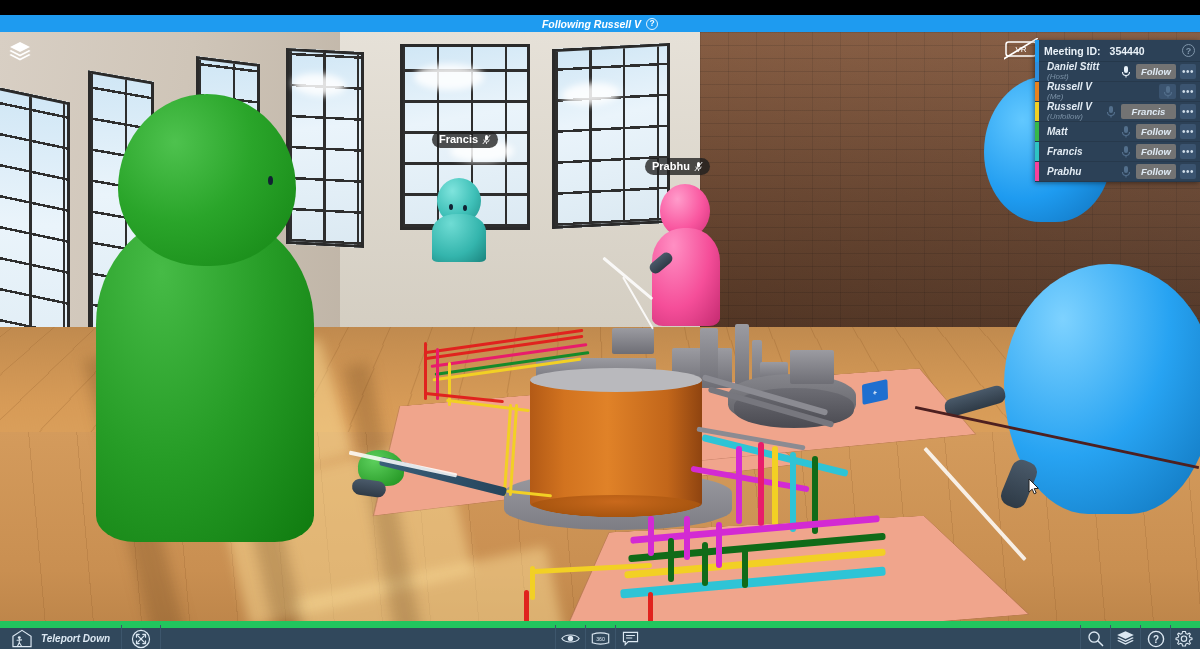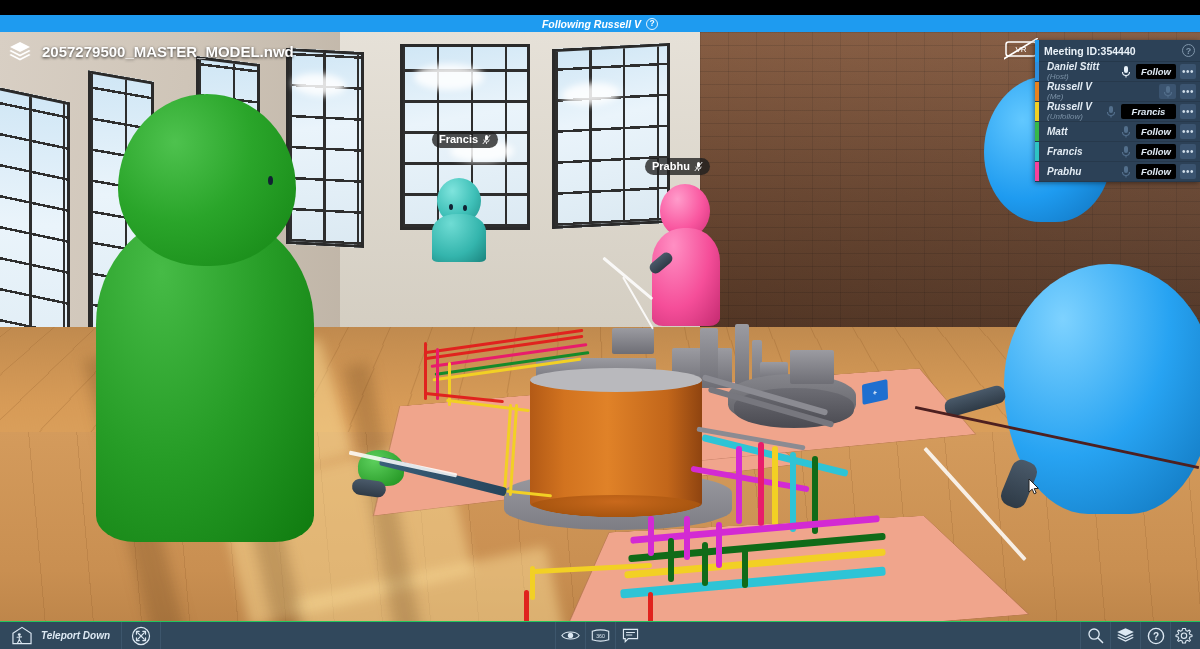--- a/index.html
+++ b/index.html
@@ -251,21 +251,21 @@
   }
   .panel-accent {
     position: absolute; left: 0; top: 0; width: 4px; height: 100%;
     background: #1e9bf0;
   }
   .panel-row {
     display: flex; align-items: center; height: 21px;
     padding-left: 9px; padding-right: 5px;
     border-bottom: 1px solid #25384b;
   }
-  .meeting-id { height: 22px; font-weight: bold; font-size: 10.5px; color: #eaf2f9; gap: 0; }
+  .meeting-id { height: 22px; font-weight: bold; font-size: 10.5px; color: #eaf2f9; gap: 9px; }
   .help-circle {
     margin-left: auto; width: 13px; height: 13px; border-radius: 50%;
     border: 1.2px solid #7f95aa; color: #7f95aa;
     display: flex; align-items: center; justify-content: center;
     font-size: 9px; font-weight: bold; cursor: pointer;
   }
   .section-head {
     height: 20px; background: #31475e; font-style: italic; font-weight: bold;
     color: #c6d6e4; gap: 7px; cursor: pointer;
     border-top: 1px solid #24374a; border-bottom: 1px solid #24374a;
@@ -285,21 +285,21 @@
     line-height: 10px; white-space: nowrap; overflow: hidden;
   }
   .psub { font-style: italic; color: #7b91a6; font-size: 8px; line-height: 9px; }
   .pnamewrap { display: flex; flex-direction: column; justify-content: center; flex: 1; min-width: 0; }
   .mic { width: 12px; height: 14px; flex: none; }
   .micbox {
     width: 17px; height: 15px; background: #3b5470; border-radius: 2px;
     display: flex; align-items: center; justify-content: center; flex: none; cursor: pointer;
   }
   .followbtn {
-    background: #000000; color: #dfeaf4; font-style: italic; font-weight: bold;
+    background: #737373; color: #dfeaf4; font-style: italic; font-weight: bold;
     font-size: 9.5px; height: 15px; min-width: 38px; padding: 0 5px;
     border: 0; border-radius: 2px; cursor: pointer; white-space: nowrap;
   }
   .followbtn.wide { min-width: 55px; }
   .dots {
     width: 16px; height: 15px; background: #3b5470; border-radius: 2px; border: 0;
     color: #cfdde9; font-size: 10px; line-height: 9px; cursor: pointer; flex: none;
     display: flex; align-items: center; justify-content: center; letter-spacing: .5px;
   }
   .panel-footer { display: flex; height: 20px; }
@@ -309,21 +309,21 @@
   }
   .invitebtn {
     flex: 1.25; background: #1e9bf0; color: #fff; border: 0;
     font-size: 10px; font-weight: bold; letter-spacing: .6px; cursor: pointer;
   }
 
   
   .toolbar {
     position: absolute; bottom: 0; left: 0; width: 1200px; height: 28px;
     background: #31485c; display: flex; align-items: center; z-index: 50;
-    border-top: 1px solid #22c55e;
+    border-top: 7px solid #22c55e;
   }
   .tb-left { display: flex; align-items: center; height: 28px; }
   .tb-item {
     height: 28px; display: flex; align-items: center; gap: 8px;
     padding: 0 11px; cursor: pointer; color: #dce8f2;
     border-right: 1px solid #3d566c;
   }
   .tb-label { font-size: 10px; font-style: italic; font-weight: bold; }
   .tb-center {
     position: absolute; left: 50%; transform: translateX(-50%);
@@ -504,21 +504,20 @@
   </div>
 
   <div class="model-bar">
     <div class="model-logo">
       <svg width="24" height="24" viewBox="0 0 24 24">
         <path d="M12 3 L22 8 L12 13 L2 8 Z" fill="#fff"></path>
         <path d="M12 15.5 L21 11 L22.6 12 L12 17.6 L1.4 12 L3 11 Z" fill="#fff"></path>
         <path d="M12 19.5 L21 15 L22.6 16 L12 21.6 L1.4 16 L3 15 Z" fill="#fff"></path>
       </svg>
     </div>
-    <div class="model-name">2057279500_MASTER_MODEL.nwd</div>
   </div>
 
   <div class="vr-badge">
     <svg width="34" height="22" viewBox="0 0 34 22">
       <rect x="2" y="4" width="30" height="14" rx="2.5" fill="none" stroke="#fff" stroke-width="1.5"></rect>
       <text x="17" y="14" fill="#fff" font-size="8" font-family="Liberation Sans, sans-serif" text-anchor="middle">VR</text>
       <line x1="-2" y1="22" x2="34" y2="0" stroke="#fff" stroke-width="1.6"></line>
     </svg>
   </div>
 

